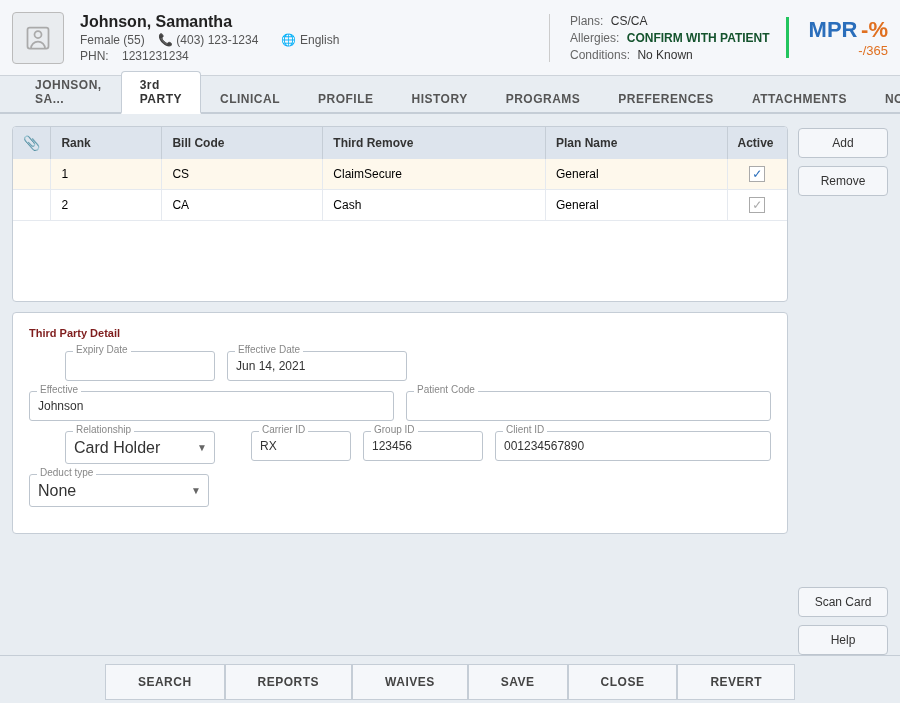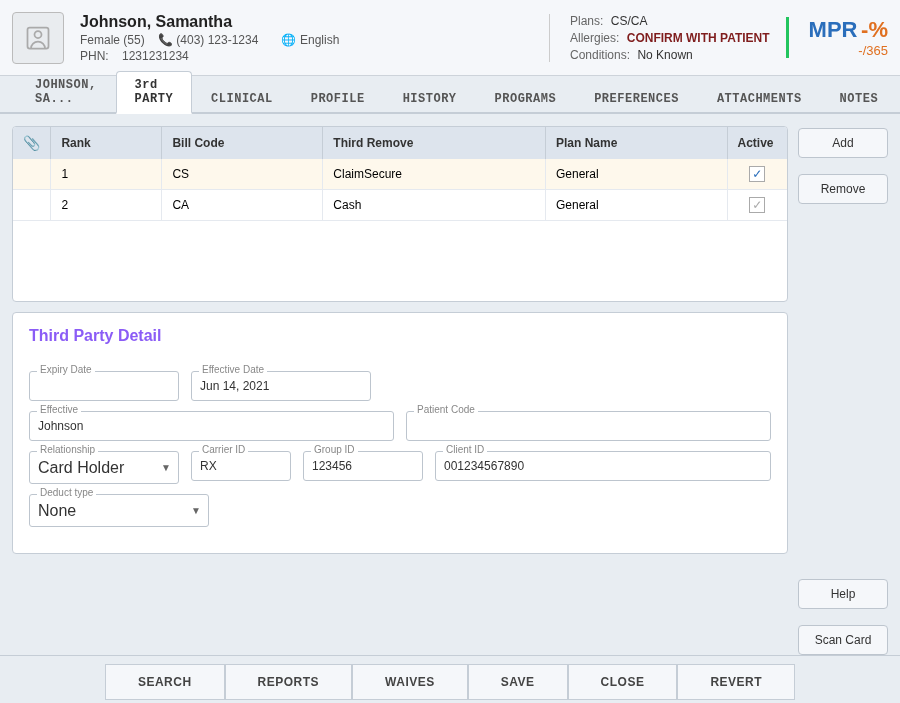--- a/index.html
+++ b/index.html
@@ -23,21 +23,21 @@
       display: flex; align-items: center; justify-content: center;
       background: #e9ecef;
       color: #999; font-size: 20px;
     }
     .patient-info { flex: 1; }
     .patient-name { font-size: 16px; font-weight: bold; color: #222; }
     .patient-sub { color: #555; font-size: 12px; margin-top: 2px; }
     .patient-sub span { margin-right: 10px; }
     .patient-details { display: flex; flex-direction: column; gap: 3px; font-size: 12px; color: #333; padding-left: 20px; border-left: 1px solid #ccc; margin-left: 8px; }
     .patient-details .label { color: #666; margin-right: 4px; }
-    .confirm-text { color: #7f1d1d; font-weight: bold; }
+    .confirm-text { color: #14532d; font-weight: bold; }
     .mpr-box {
       margin-left: auto;
       text-align: right;
       border-left: 3px solid #22c55e;
       padding-left: 20px;
     }
     .mpr-label { font-size: 22px; font-weight: bold; color: #2a6ebb; }
     .mpr-pct { font-size: 22px; font-weight: bold; color: #e07020; }
     .mpr-sub { color: #e07020; font-size: 13px; }
 
@@ -54,21 +54,20 @@
       padding: 6px 18px;
       font-size: 12px;
       font-weight: bold;
       color: #555;
       cursor: pointer;
       border: 1px solid transparent;
       border-bottom: none;
       border-radius: 4px 4px 0 0;
       background: transparent;
       letter-spacing: 0.5px;
-      font-family: Liberation Mono, monospace;
     }
     .tab.active {
       background: #fff;
       border-color: #c5cdd6;
       color: #333;
       border-bottom: 2px solid #fff;
       margin-bottom: -2px;
     }
 
     
@@ -86,21 +85,21 @@
       display: flex;
       flex-direction: column;
       gap: 10px;
     }
 
     
     .right-panel {
       width: 90px;
       display: flex;
       flex-direction: column;
-      gap: 16px;
+      gap: 8px;
       padding-top: 2px;
     }
 
     
     .table-section {
       background: #fff;
       border: 1px solid #c5cdd6;
       border-radius: 4px;
       overflow: hidden;
     }
@@ -145,37 +144,37 @@
     .checkbox-styled.partial::after { content: '✓'; color: #aaa; }
 
     
     .detail-section {
       background: #fff;
       border: 1px solid #c5cdd6;
       border-radius: 4px;
       padding: 14px 16px 16px;
     }
     .detail-title {
-      color: #8b5cf6;
-      font-size: 16px;
+      color: #7f1d1d;
+      font-size: 11px;
       font-weight: bold;
-      margin-bottom: 26px;
+      margin-bottom: 12px;
     }
     .form-row {
       display: flex;
       gap: 12px;
       margin-bottom: 10px;
     }
     .field-group {
       position: relative;
       flex: 1;
     }
-    .field-group.fixed-150 { flex: 0 0 150px; }
+    .field-group.fixed-150 { flex: 0 0 150px; margin-left: 36px; }
     .field-group.fixed-120 { flex: 0 0 120px; }
-    .field-group.fixed-100 { flex: 0 0 100px; }
+    .field-group.fixed-100 { flex: 0 0 100px; margin-left: 24px; }
     .field-group.fixed-180 { flex: 0 0 180px; }
 
     .field-label {
       position: absolute;
       top: -7px;
       left: 8px;
       background: #fff;
       font-size: 10px;
       color: #888;
       padding: 0 3px;
@@ -423,22 +422,22 @@
         </div>
       </div>
     </div>
 
   </div>
 
   <div class="right-panel">
     <button class="btn">Add</button>
     <button class="btn">Remove</button>
     <div style="flex:1"></div>
+    <button class="btn">Scan Card</button>
     <button class="btn">Help</button>
-    <button class="btn">Scan Card</button>
   </div>
 </div>
 
 <div class="footer">
   <button class="footer-btn">SEARCH</button>
   <button class="footer-btn">REPORTS</button>
   <button class="footer-btn">WAIVES</button>
   <button class="footer-btn">SAVE</button>
   <button class="footer-btn">CLOSE</button>
   <button class="footer-btn">REVERT</button>

